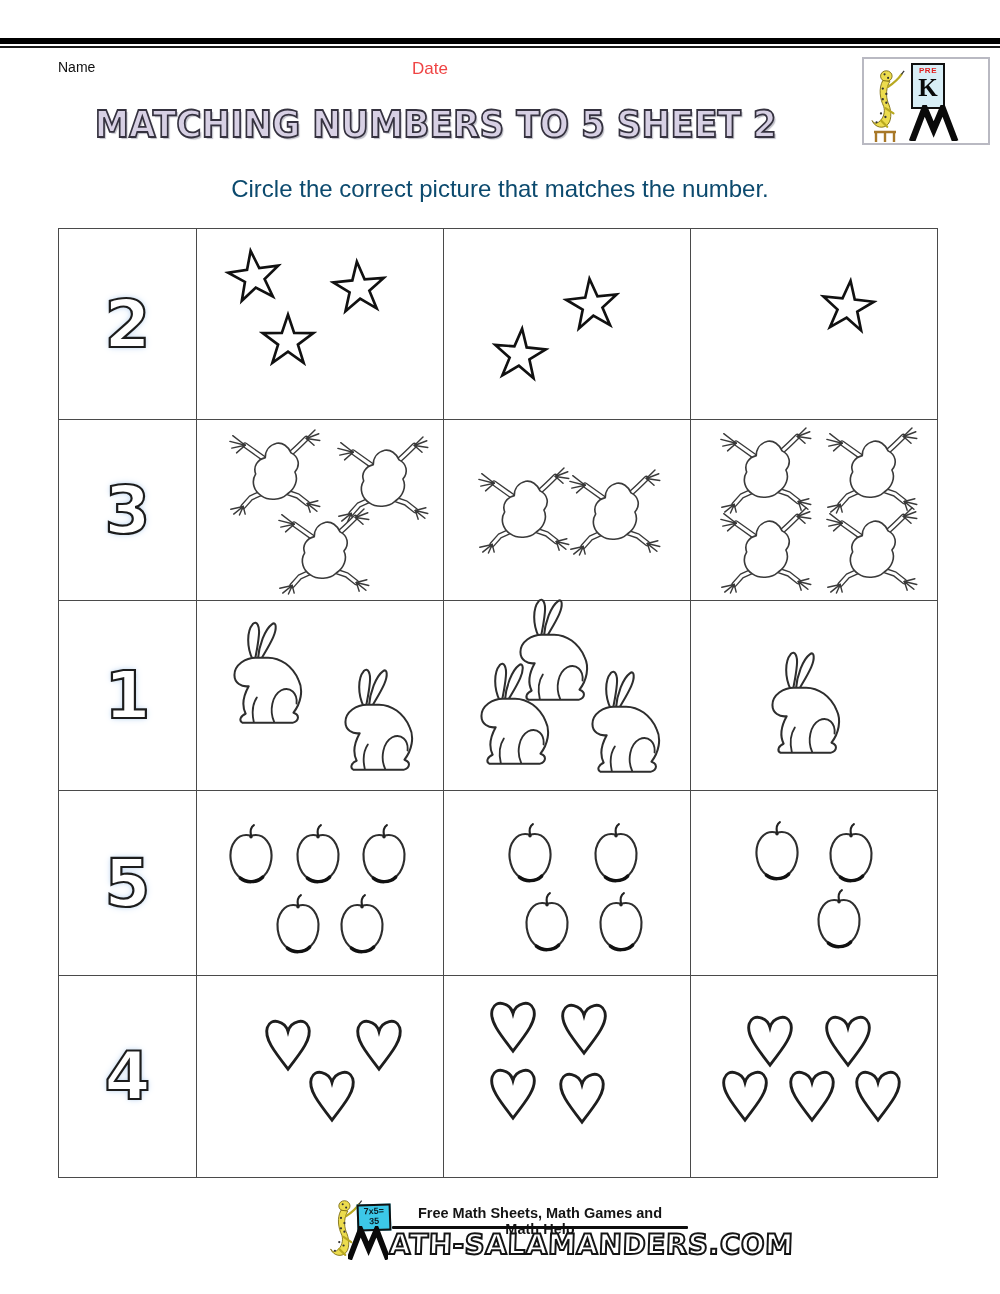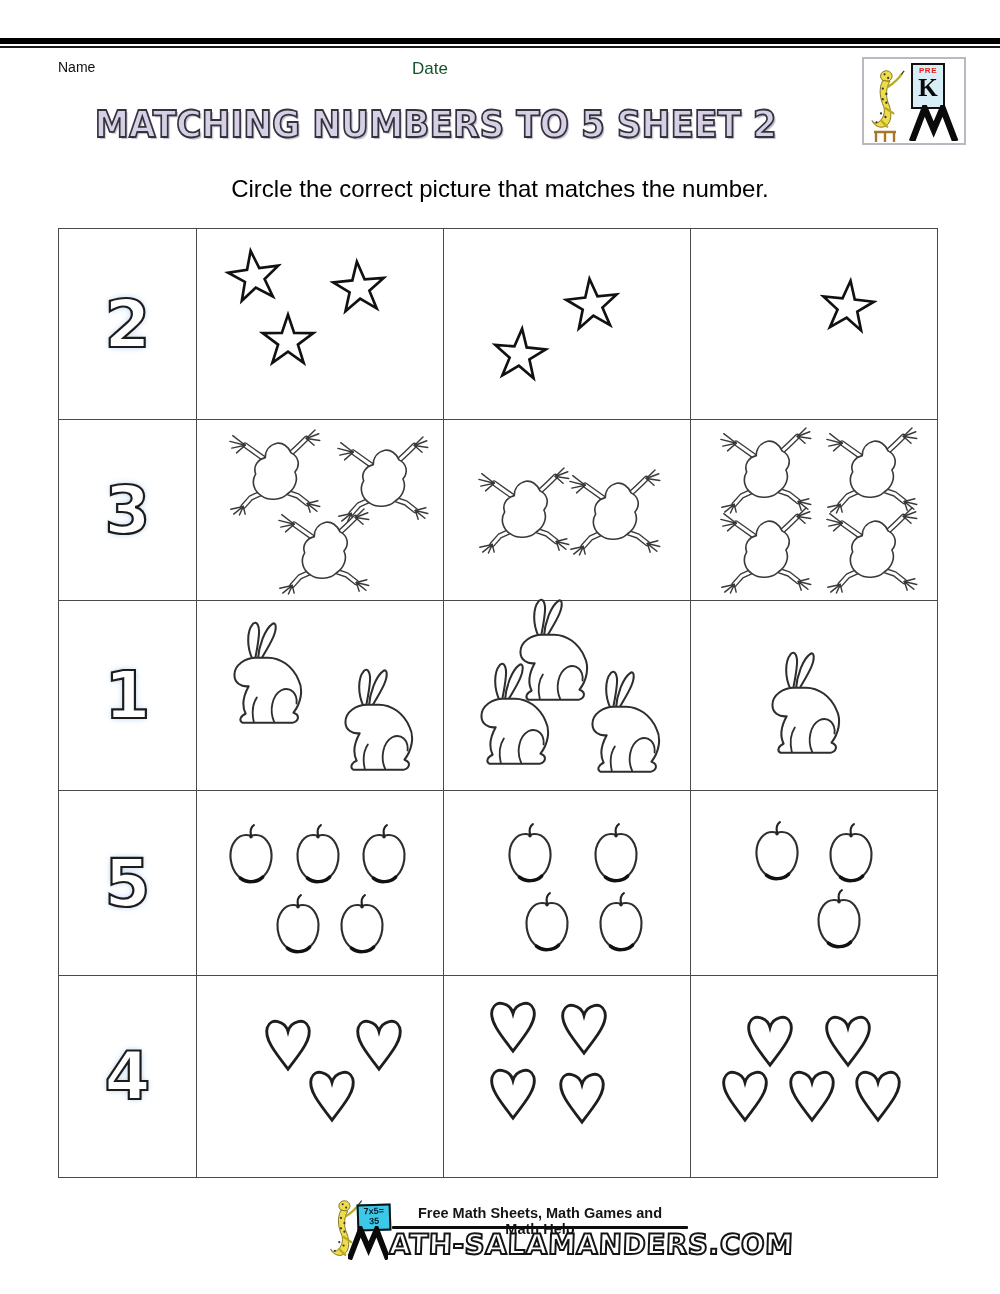--- a/index.html
+++ b/index.html
@@ -1,41 +1,41 @@
 <!DOCTYPE html>
 <html style="--cyan: #3cc8e8; --logo-board-bg: #d8eef6; --pre-red: #e02020; --title-fill: #d7d0e4; --number-glow: #b9d3ee;"><head>
 <meta charset="utf-8">
 <style>
   html,body{margin:0;padding:0;background:#ffffff;}
   .page{position:relative;width:1000px;height:1294px;background:#fff;overflow:hidden;
         font-family:"Liberation Sans",sans-serif;color:#111;}
   .topbar{position:absolute;left:0;top:38px;width:1000px;height:6px;background:#000;}
   .topbar-thin{position:absolute;left:0;top:46px;width:1000px;height:2px;background:#1a1a1a;}
   .name-label{position:absolute;left:58px;top:59px;font-size:14px;color:#101010;}
-  .date-label{position:absolute;left:412px;top:59px;font-size:17px;color:#14532d;}
+  .date-label{position:absolute;left:412px;top:59px;font-size:17px;color:#ef4444;}
 
   
-  .logo-box{position:absolute;left:862px;top:57px;width:104px;height:88px;background:#fff;
+  .logo-box{position:absolute;left:862px;top:57px;width:128px;height:88px;background:#fff;
             border:2px solid #b9b9c2;box-sizing:border-box;}
   .logo-sal{position:absolute;left:5px;top:10px;width:40px;height:64px;}
   .logo-board{position:absolute;left:47px;top:4px;width:34px;height:46px;background:var(--logo-board-bg,#d8eef6);
               border:2px solid #101010;box-sizing:border-box;text-align:center;}
   .logo-board .pre{font-size:8px;font-weight:bold;color:var(--pre-red,#e02020);letter-spacing:.5px;margin-top:1px;}
   .logo-board .k{font-family:"Liberation Serif",serif;font-weight:bold;font-size:25px;line-height:25px;color:#0a0a0a;}
   .logo-m{position:absolute;left:40px;top:46px;width:58px;height:36px;}
   .logo-stool{position:absolute;left:8px;top:71px;width:26px;height:13px;}
 
   .title{position:absolute;left:0;top:103px;width:871px;text-align:center;}
   .title span{display:inline-block;font-family:"DejaVu Sans","Liberation Sans",sans-serif;
               font-weight:bold;font-size:37px;letter-spacing:0px;transform:scaleX(.93);
               color:var(--title-fill,#d7d0e4);
               -webkit-text-stroke:1.8px #35323f;
               text-shadow:2px 2px 1px rgba(70,70,95,.35);}
   .instruction{position:absolute;left:0;top:175px;width:1000px;text-align:center;
-               font-size:24px;color:#000000;}
+               font-size:24px;color:#0c4a6e;}
 
   
   .worksheet{position:absolute;left:58px;top:228px;width:880px;border:1.6px solid #4a4a4a;box-sizing:border-box;}
   .trow{display:flex;border-bottom:1.6px solid #4a4a4a;box-sizing:border-box;}
   .trow:last-child{border-bottom:none;}
   .cell{position:relative;box-sizing:border-box;border-right:1.6px solid #4a4a4a;}
   .cell:last-child{border-right:none;}
   .num-cell{width:138px;display:flex;align-items:center;justify-content:center;}
   .pic-cell{flex:1;}
   .big-num{font-family:"DejaVu Sans","Liberation Sans",sans-serif;font-weight:bold;font-size:66px;

